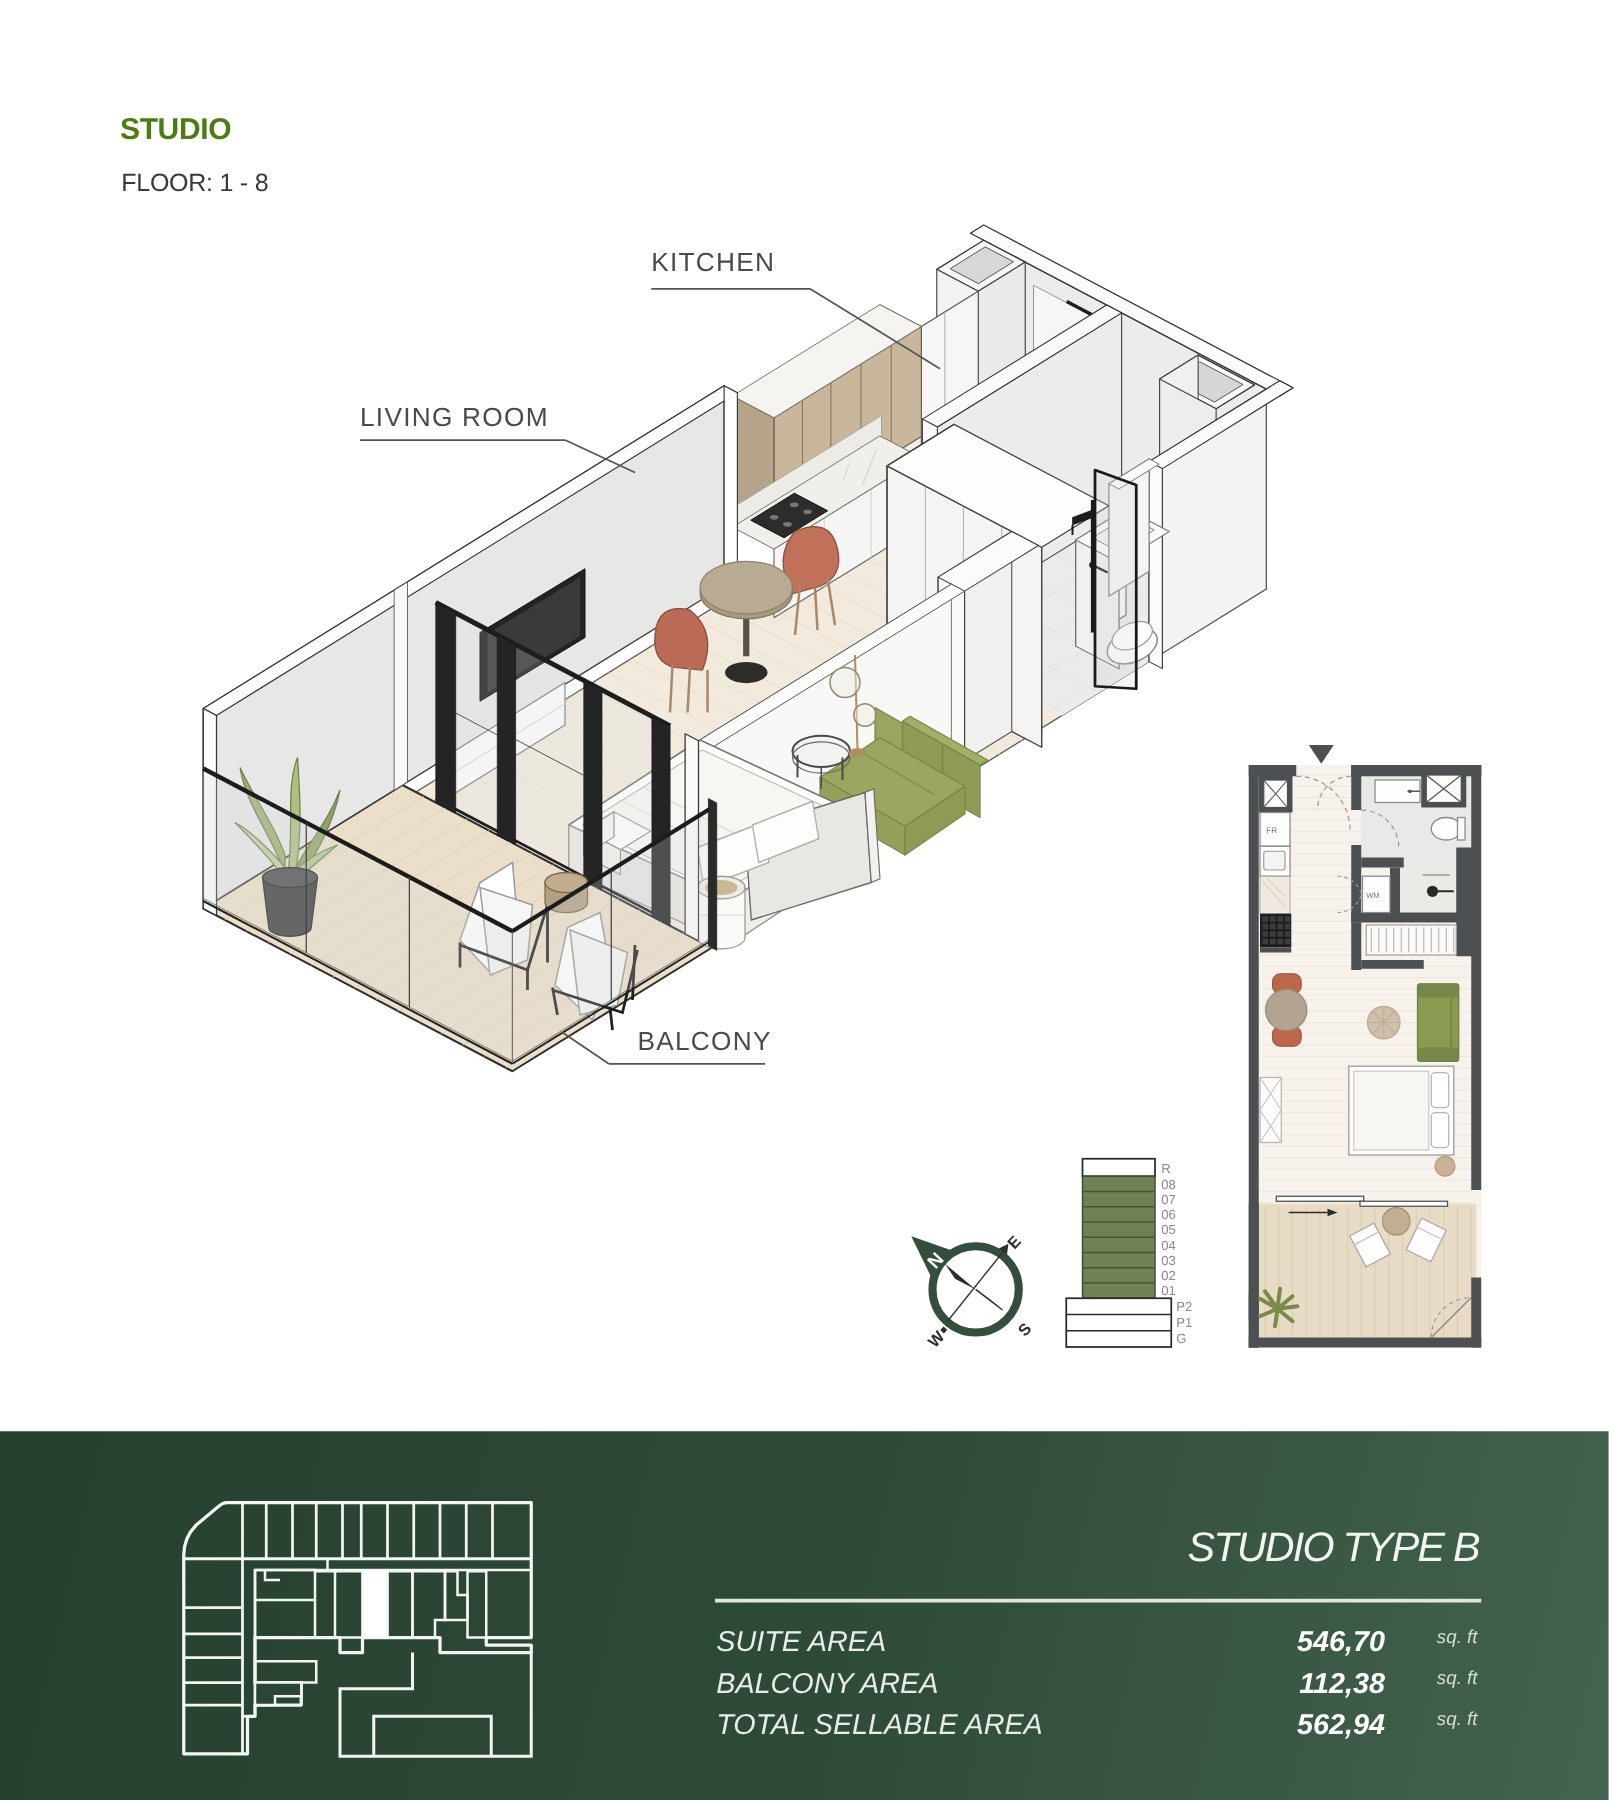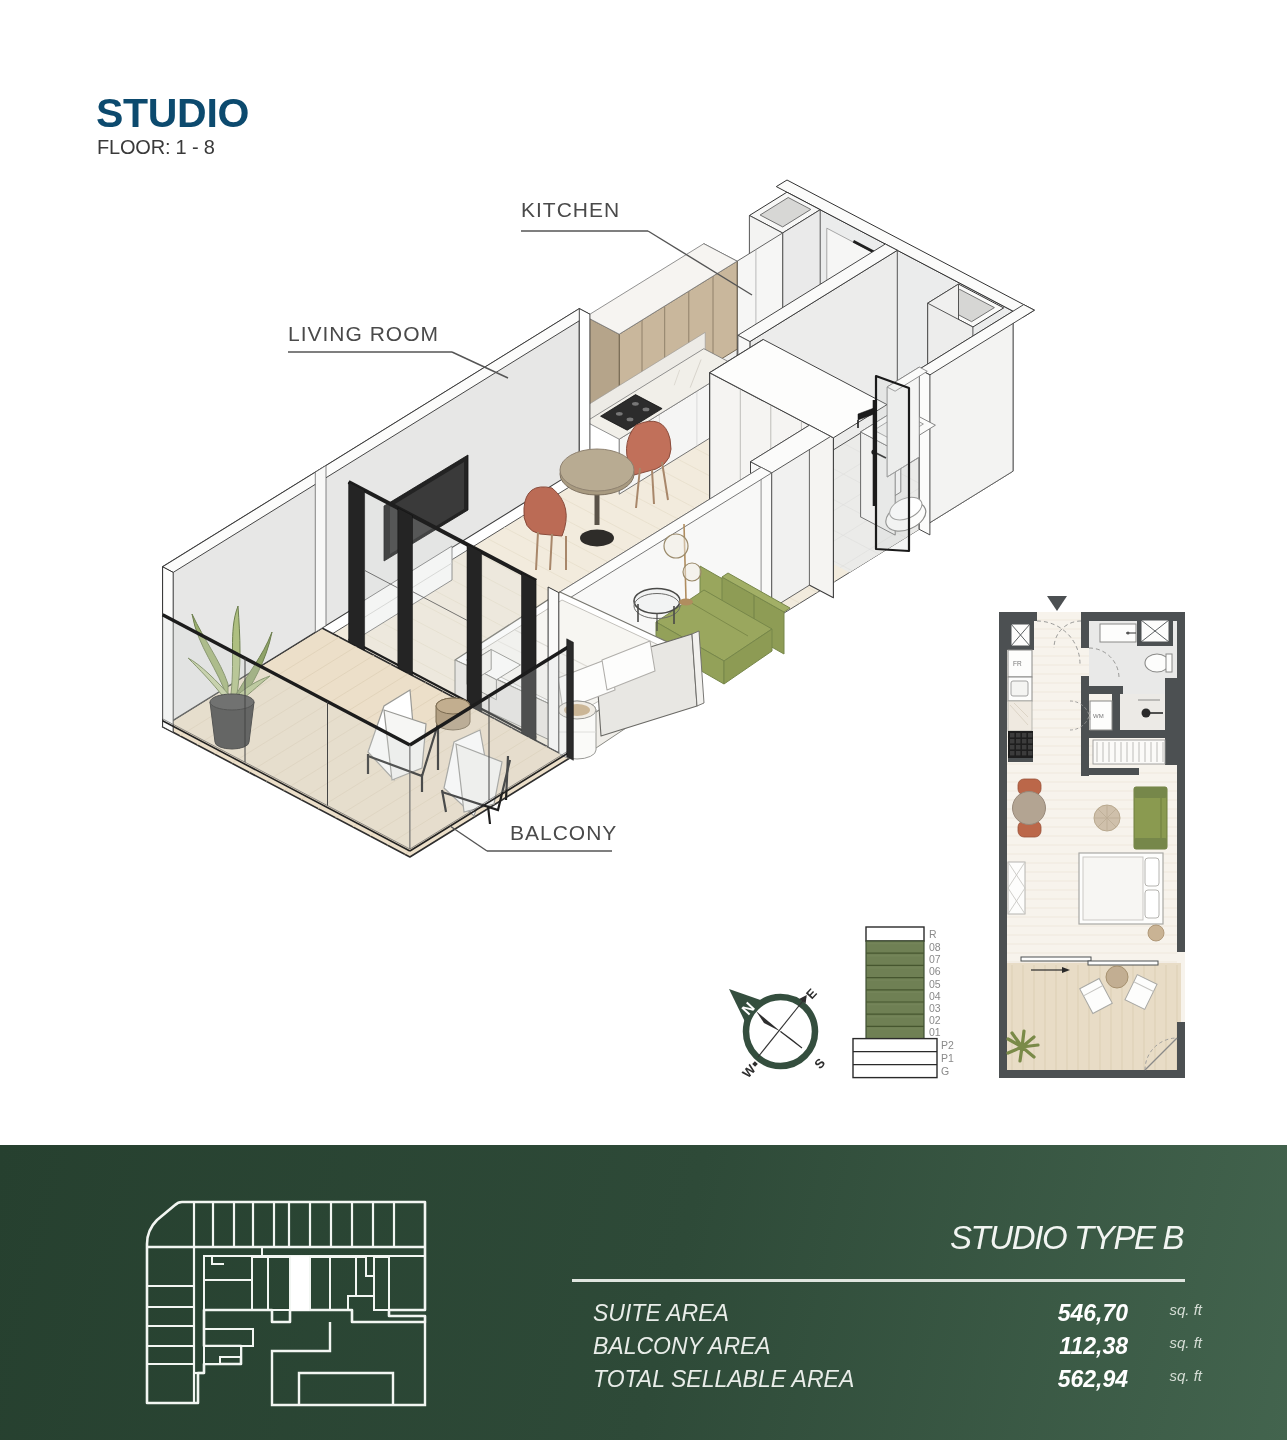--- a/index.html
+++ b/index.html
@@ -1,23 +1,23 @@
 <!DOCTYPE html>
 <html><head>
 <meta charset="utf-8">
 <style>
 * { margin:0; padding:0; box-sizing:border-box; }
 body { width:1287px; height:1440px; background:#ffffff; font-family:"Liberation Sans", sans-serif; position:relative; overflow:hidden; }
 .page { position:absolute; inset:0; }
-.title { position:absolute; left:96px; top:90px; font-size:41px; font-weight:bold; letter-spacing:-0.3px; color:#0c4a6e; }
+.title { position:absolute; left:96px; top:90px; font-size:24px; font-weight:bold; letter-spacing:-0.3px; color:#4d7c0f; }
 .floorline { position:absolute; left:97px; top:136px; font-size:20px; letter-spacing:-0.2px; color:#3a3a3a; }
 .band { position:absolute; left:0; top:1145px; width:1287px; height:303px; background:linear-gradient(103deg,#26402f 0%,#2e4a38 52%,#43644e 100%);font-style:italic; }
 .bandtitle { position:absolute; top:74px; right:104px; font-size:33px; color:#f2f5f2; letter-spacing:-1.4px; }
 .rule { position:absolute; top:134px; left:572px; width:613px; height:2.5px; background:#dfe5df; }
-.row { position:absolute; left:573px; width:612px; font-size:23px; color:#e9ede9;margin-left:20px; }
+.row { position:absolute; left:573px; width:612px; font-size:23px; color:#e9ede9; }
 .row .val { position:absolute; right:77px; top:0; font-weight:bold; color:#ffffff; }
 .row .unit { position:absolute; right:0px; top:1px; font-size:15px; color:#d5ddd5; }
 svg text { font-family:"Liberation Sans", sans-serif; }
 </style>
 </head>
 <body>
 <div class="page">
 
 <div class="title">STUDIO</div>
 

